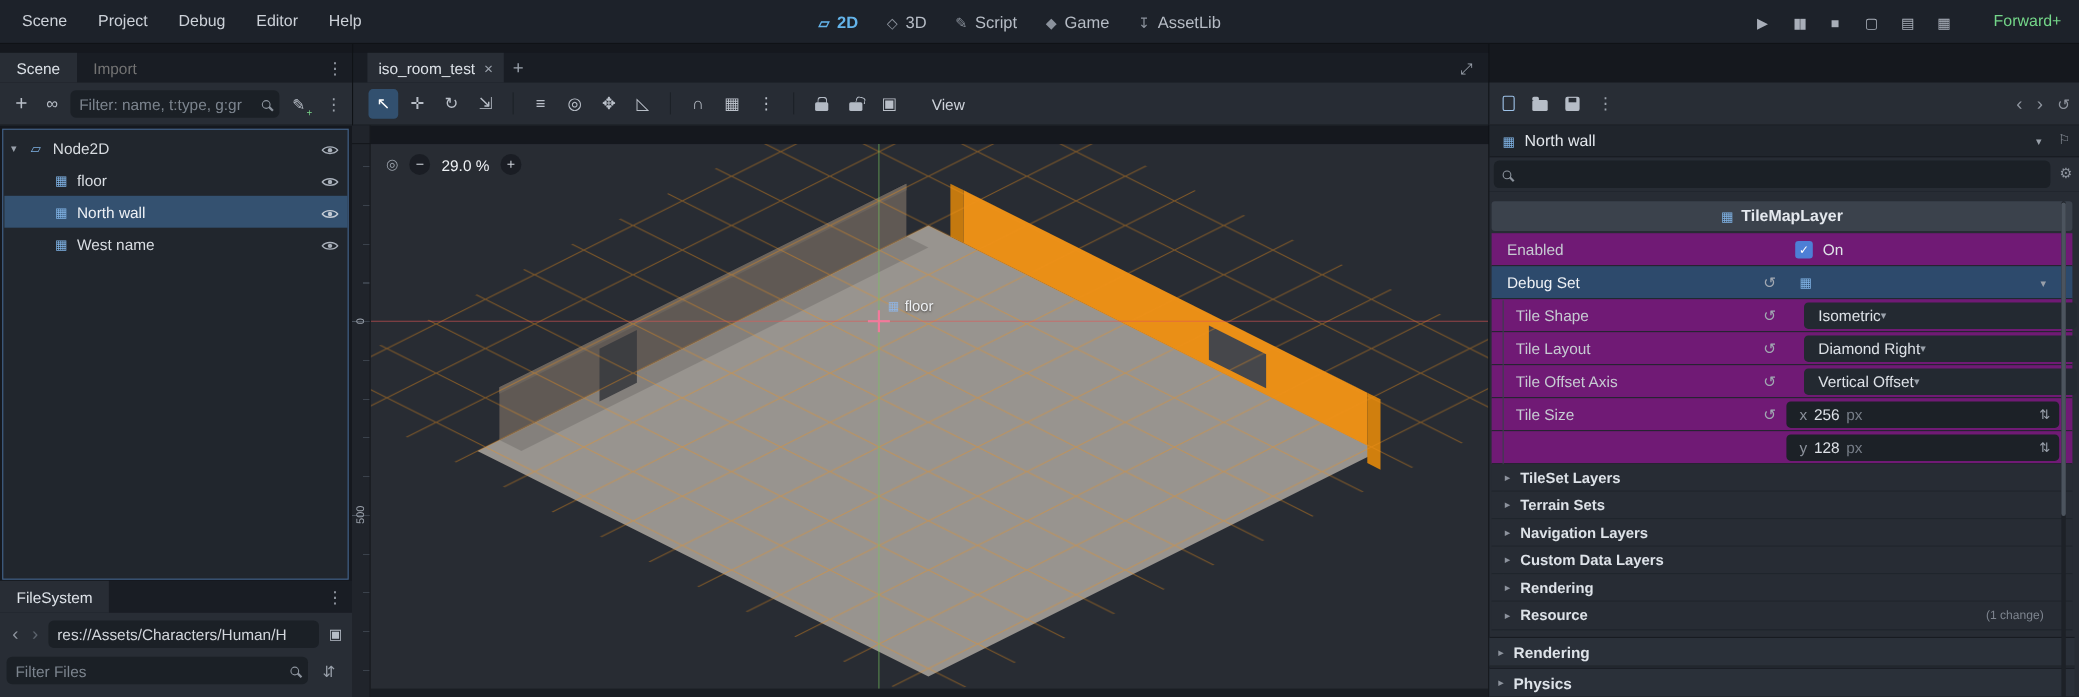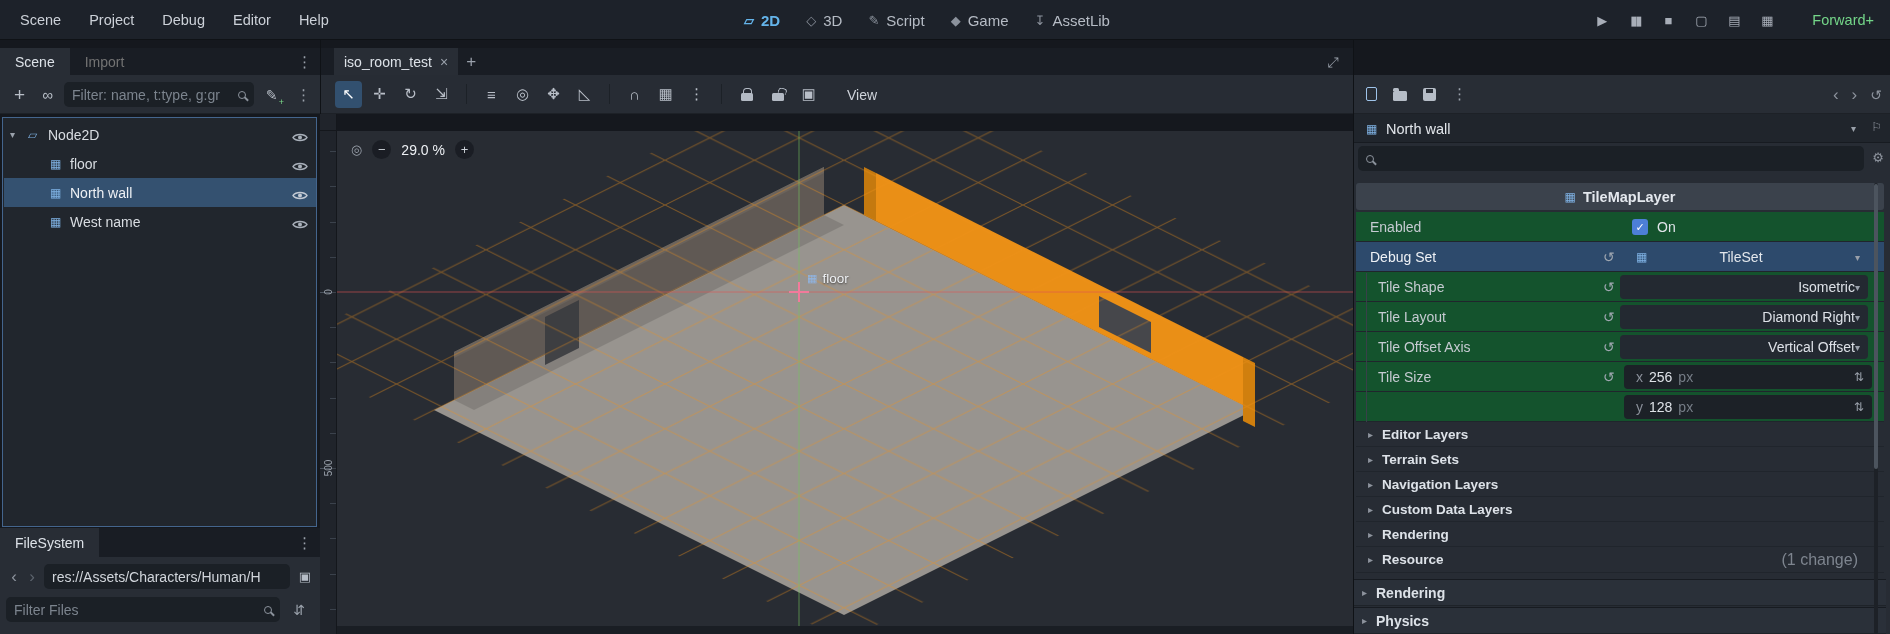--- a/index.html
+++ b/index.html
@@ -33,24 +33,24 @@
   .trow .ar{position:absolute;left:6px;top:0;height:29px;display:flex;align-items:center;color:#9aa1ab;font-size:10px}
   .eye{position:absolute;right:8px;top:9px}
   .tool{width:27px;height:27px;border-radius:4px;display:flex;align-items:center;justify-content:center;color:#b9bfc8;font-size:15px;flex:0 0 auto;position:relative}
   .tool.on{background:#32506f;color:#fff}
   .vsep{width:1px;height:20px;background:#1c2127;margin:0 7px;flex:0 0 auto}
   .gp{position:absolute;right:1px;bottom:1px;font-size:9px;color:#7bd88a}
   .hruler{left:337px;top:114px;width:1016px;height:17px;background:#20242b;border-bottom:1px solid #14171c;overflow:hidden}
   .vruler{left:320px;top:131px;width:17px;height:503px;background:#20242b;border-right:1px solid #14171c;overflow:hidden}
   .rlab{position:absolute;font-size:10px;color:#9aa1ab}
   .zbtn{width:19px;height:19px;border-radius:50%;background:rgba(22,26,32,.8);color:#cdd2d9;display:flex;align-items:center;justify-content:center;font-size:13px}
-  .prow{position:absolute;left:1356px;width:528px;height:30px;border-bottom:1px solid #20252c;background:#14532d}
+  .prow{position:absolute;left:1356px;width:528px;height:30px;border-bottom:1px solid #20252c;background:#701a75}
   .plabel{position:absolute;top:0;height:100%;display:flex;align-items:center;font-size:14px;color:#c6cbd2}
   .rev{position:absolute;left:247px;top:0;height:100%;display:flex;align-items:center;color:#a0a7b1;font-size:14px}
-  .dfield{position:absolute;left:264px;top:3px;width:248px;height:24px;background:#232931;border-radius:4px;display:flex;align-items:center;justify-content:flex-end;padding:0 8px 0 13px;font-size:14px;color:#dde1e7}
+  .dfield{position:absolute;left:284px;top:3px;width:248px;height:24px;background:#232931;border-radius:4px;display:flex;align-items:center;justify-content:flex-start;padding:0 8px 0 13px;font-size:14px;color:#dde1e7}
   .sfield{position:absolute;left:268px;top:3px;width:248px;height:24px;background:#1c2127;border-radius:4px;display:flex;align-items:center;gap:6px;padding:0 8px 0 12px;font-size:14px;color:#dde1e7}
   .chev{color:#99a0aa;font-size:10px}
   .chk{position:absolute;left:276px;top:7px;width:16px;height:16px;background:#4d7fd6;border-radius:3px;color:#fff;font-size:11px;display:flex;align-items:center;justify-content:center}
   .grow{position:absolute;left:1356px;width:528px;height:25px;border-bottom:1px solid #20252c;background:#272c34}
   .grow .ar{position:absolute;left:12px;top:0;height:100%;display:flex;align-items:center;color:#8d939d;font-size:10px}
   .grow .gl{position:absolute;left:26px;top:0;height:100%;display:flex;align-items:center;font-size:13.5px;font-weight:bold;color:#dde2e8}
   .sect{position:absolute;left:1354px;width:532px;background:#2a3039;border-bottom:1px solid #1e2329;border-top:1px solid #171b21}
   .sect .ar{position:absolute;left:8px;top:0;height:100%;display:flex;align-items:center;color:#8d939d;font-size:10px}
   .sect .gl{position:absolute;left:22px;top:0;height:100%;display:flex;align-items:center;font-size:14px;font-weight:bold;color:#dde2e8}
   .ifile{width:11px;height:14px;border:1.5px solid #9fc4ea;border-radius:2px;display:inline-block}
@@ -306,21 +306,20 @@
   <div class="prow" style="top:212px">
     <span class="plabel" style="left:14px">Enabled</span>
     <span class="chk">✓</span>
     <span class="abs" style="left:301px;top:0;height:100%;display:flex;align-items:center;font-size:14px;color:#dfe3e8">On</span>
   </div>
 
   <div class="prow" style="top:242px;background:#2d4a6c">
     <span class="plabel" style="left:14px;color:#eef1f5">Debug Set</span>
     <span class="rev">↺</span>
     <span class="abs" style="left:280px;top:0;height:100%;display:flex;align-items:center;color:#7fb2e4;font-size:12px">▦</span>
-    <span class="abs" style="left:271px;top:0;width:228px;height:100%;display:flex;align-items:center;justify-content:center;font-size:14px;color:#e3e7ec">TileSet</span>
     <span class="abs chev" style="left:499px;top:10px">▾</span>
   </div>
 
   <div class="prow" style="top:272px">
     <span class="plabel" style="left:22px">Tile Shape</span>
     <span class="rev">↺</span>
     <div class="dfield">
       <span>Isometric</span>
       <span class="chev">▾</span>
     </div>
@@ -361,42 +360,42 @@
       <span>128</span>
       <span style="color:#767d87">px</span>
       <span class="chev" style="margin-left:auto;font-size:12px">⇅</span>
     </div>
   </div>
 
   <div class="abs" style="left:1366px;top:273px;width:1px;height:300px;background:#394049"></div>
 
   <div class="grow" style="top:422px">
     <span class="ar">▸</span>
-    <span class="gl">Editor Layers</span>
+    <span class="gl">TileSet Layers</span>
   </div>
   <div class="grow" style="top:447px">
     <span class="ar">▸</span>
     <span class="gl">Terrain Sets</span>
   </div>
   <div class="grow" style="top:472px">
     <span class="ar">▸</span>
     <span class="gl">Navigation Layers</span>
   </div>
   <div class="grow" style="top:497px">
     <span class="ar">▸</span>
     <span class="gl">Custom Data Layers</span>
   </div>
   <div class="grow" style="top:522px">
     <span class="ar">▸</span>
     <span class="gl">Rendering</span>
   </div>
   <div class="grow" style="top:547px;height:26px">
     <span class="ar">▸</span>
     <span class="gl">Resource</span>
-    <span class="abs" style="right:26px;top:0;height:100%;display:flex;align-items:center;font-size:16px;color:#7e858f">(1 change)</span>
+    <span class="abs" style="right:26px;top:0;height:100%;display:flex;align-items:center;font-size:11px;color:#7e858f">(1 change)</span>
   </div>
 
   <div class="sect" style="top:579px;height:27px">
     <span class="ar">▸</span>
     <span class="gl">Rendering</span>
   </div>
   <div class="sect" style="top:607px;height:27px">
     <span class="ar">▸</span>
     <span class="gl">Physics</span>
   </div>

